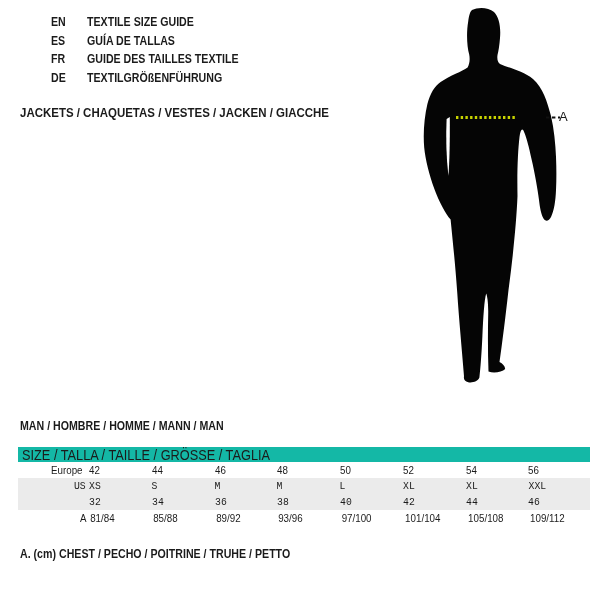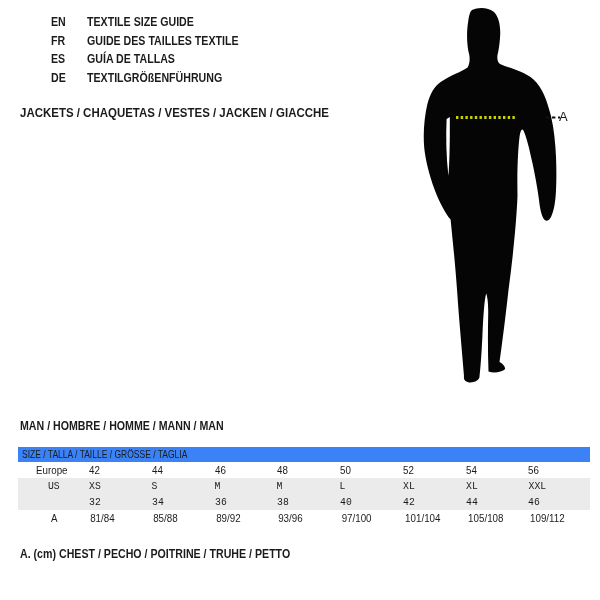--- a/index.html
+++ b/index.html
@@ -23,44 +23,44 @@
   
   .figure{position:absolute;left:410px;top:5px;width:160px;height:385px;}
   .figure svg{display:block;width:160px;height:385px;}
   .measure-label{position:absolute;left:149px;top:104px;font-size:13px;line-height:16px;}
 
   
   .section-title{position:absolute;left:20px;top:419px;font-size:12.5px;font-weight:bold;line-height:15px;}
 
   
   .size-table{position:absolute;left:18px;top:447px;width:572px;}
-  .t-head{height:15px;line-height:15px;background:#3b82f6;font-size:10px;padding-left:4px;}
+  .t-head{height:15px;line-height:15px;background:#14b8a6;font-size:15px;padding-left:4px;}
   .t-row{display:grid;grid-template-columns:70px repeat(8,1fr);height:16px;line-height:16px;font-size:11.5px;}
   .t-row.last{height:17px;line-height:17px;}
-  .t-row .lbl{text-align:center;padding-left:3px;}
+  .t-row .lbl{text-align:right;padding-left:3px;}
   .t-row .val{text-align:left;}
   .band{background:#ebebeb;font-family:Liberation Mono, monospace;}
 
   
   .footnote{position:absolute;left:20px;top:547px;font-size:12.5px;font-weight:bold;line-height:15px;}
 </style>
 </head>
 <body>
 
 <div class="canvas">
 
   <div class="langs">
     <div class="lang-row">
       <span class="lang-code cond">EN</span><span class="lang-label cond">TEXTILE SIZE GUIDE</span>
     </div>
     <div class="lang-row">
-      <span class="lang-code cond">FR</span><span class="lang-label cond">GUIDE DES TAILLES TEXTILE</span>
+      <span class="lang-code cond">ES</span><span class="lang-label cond">GUÍA DE TALLAS</span>
     </div>
     <div class="lang-row">
-      <span class="lang-code cond">ES</span><span class="lang-label cond">GUÍA DE TALLAS</span>
+      <span class="lang-code cond">FR</span><span class="lang-label cond">GUIDE DES TAILLES TEXTILE</span>
     </div>
     <div class="lang-row">
       <span class="lang-code cond">DE</span><span class="lang-label cond">TEXTILGRÖßENFÜHRUNG</span>
     </div>
   </div>
 
   <div class="cats">
     <div class="cat"><span class="cond">JACKETS / CHAQUETAS / VESTES / JACKEN / GIACCHE</span></div>
   </div>
 

